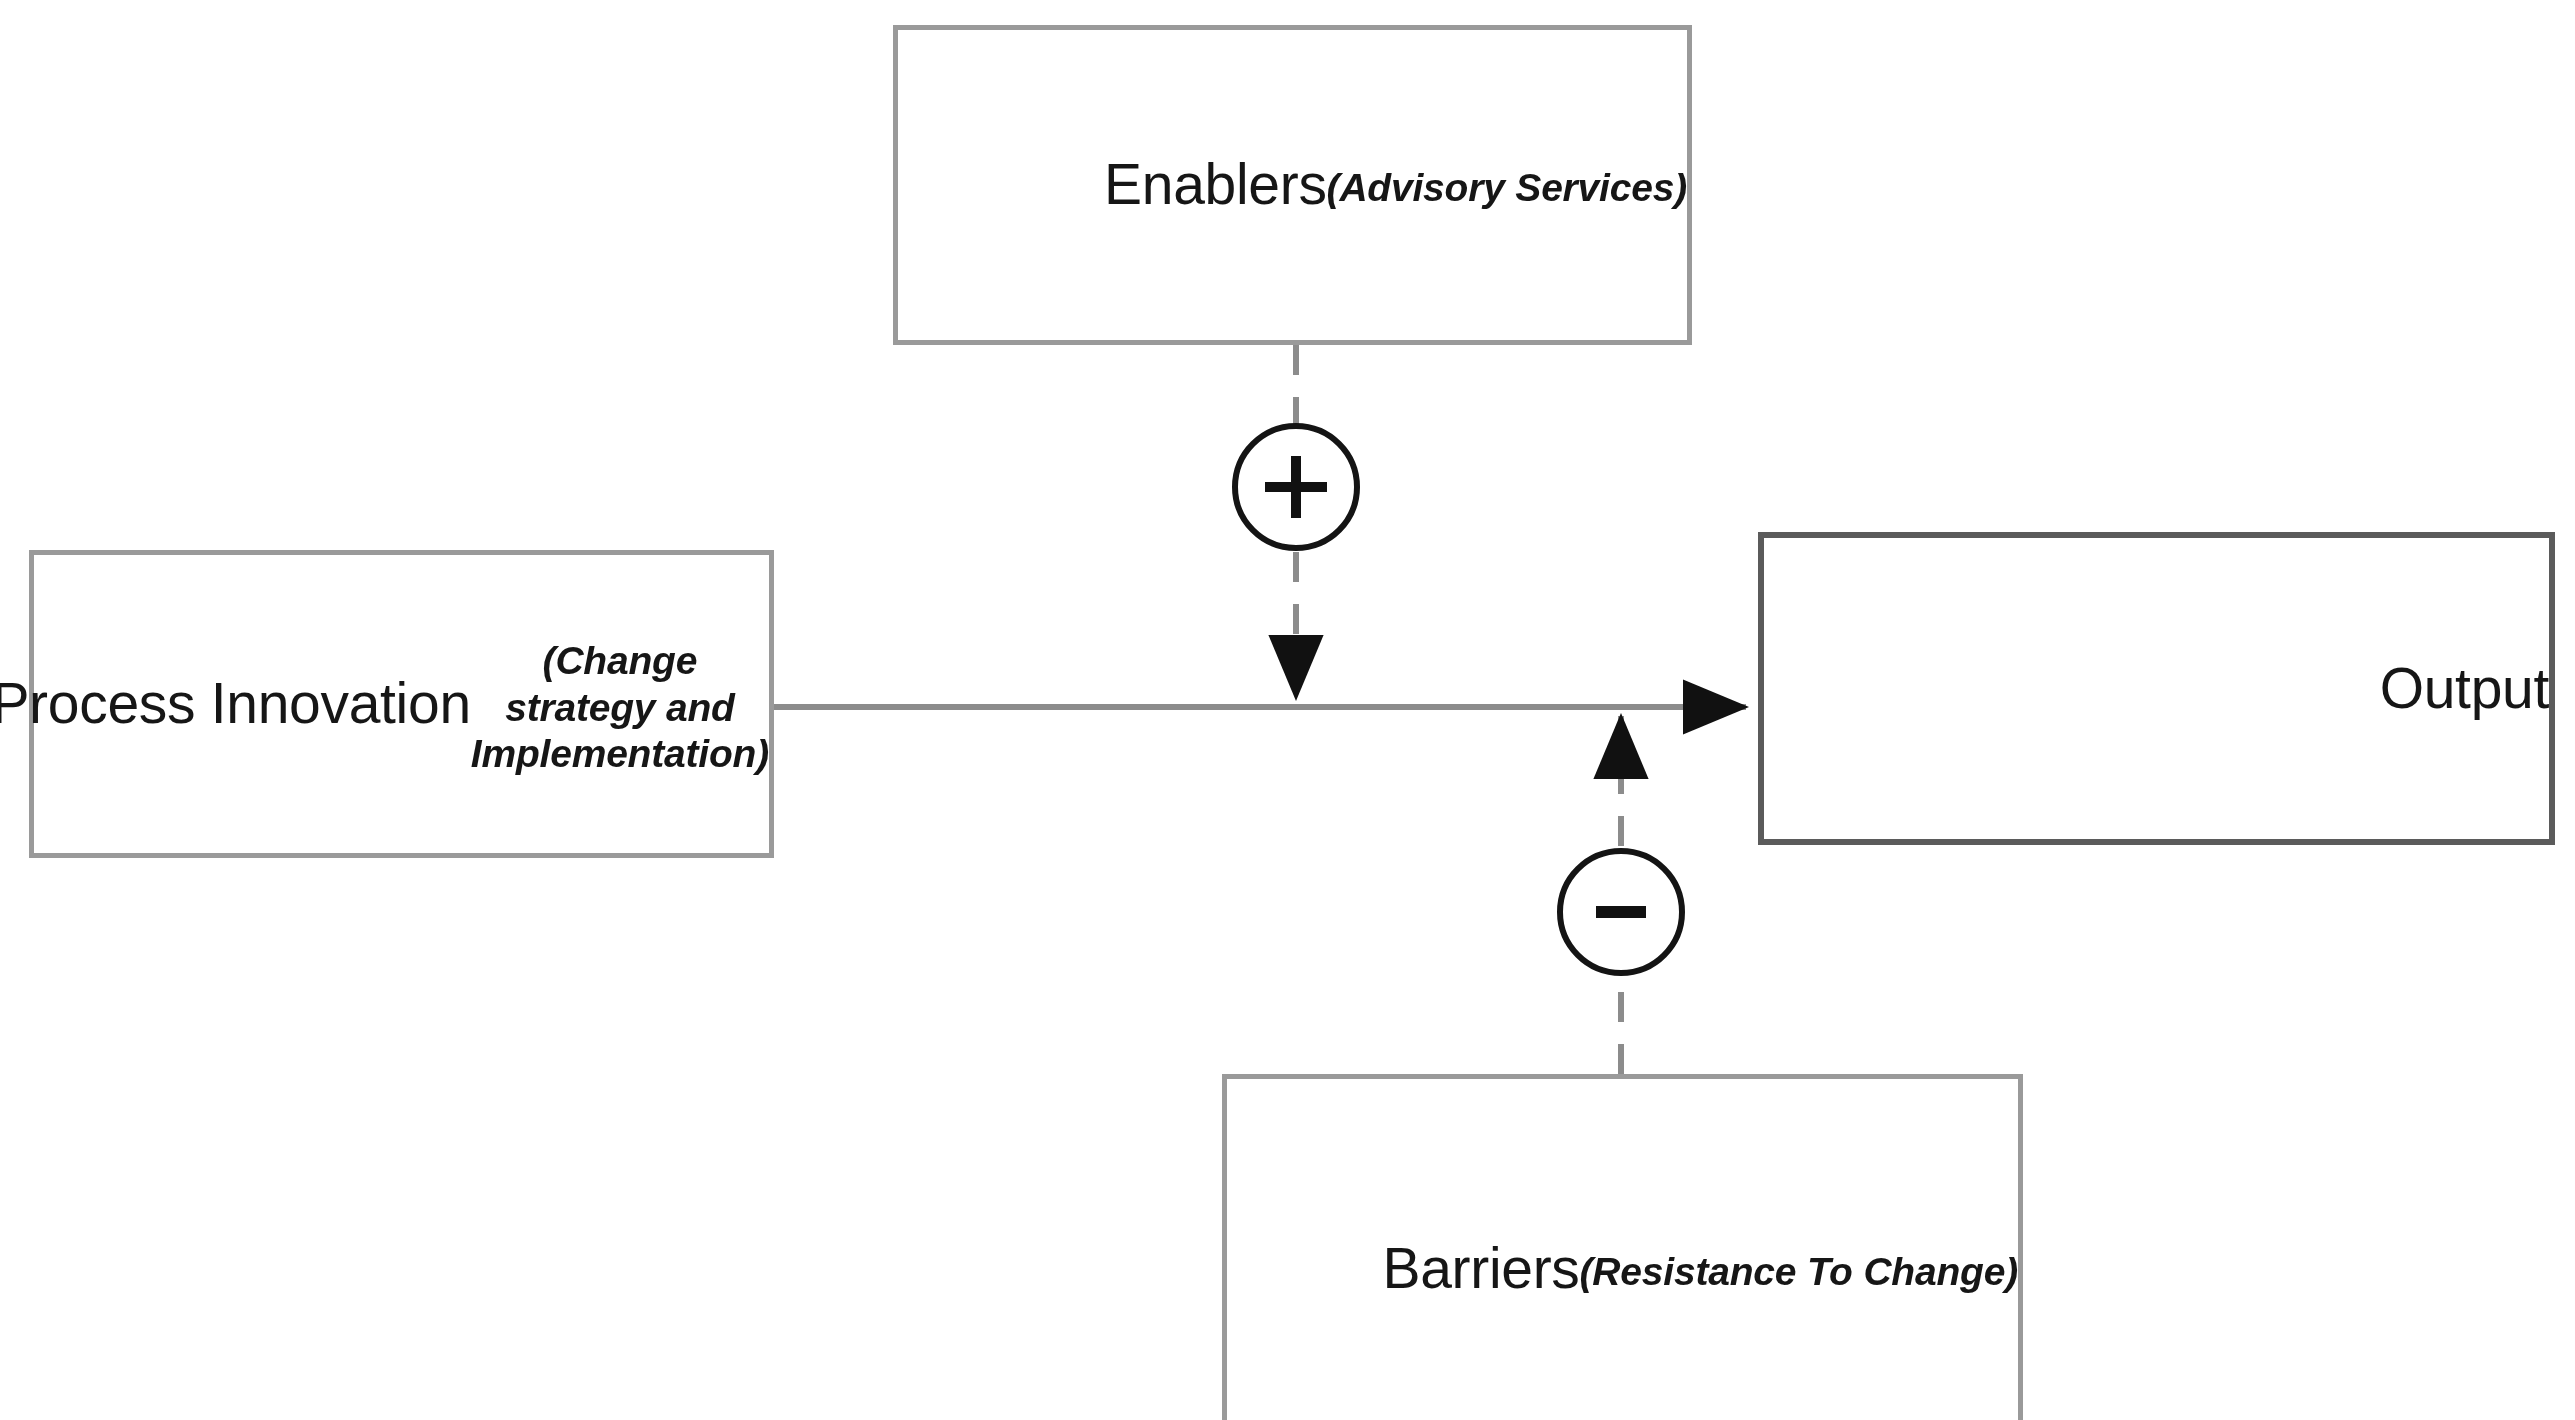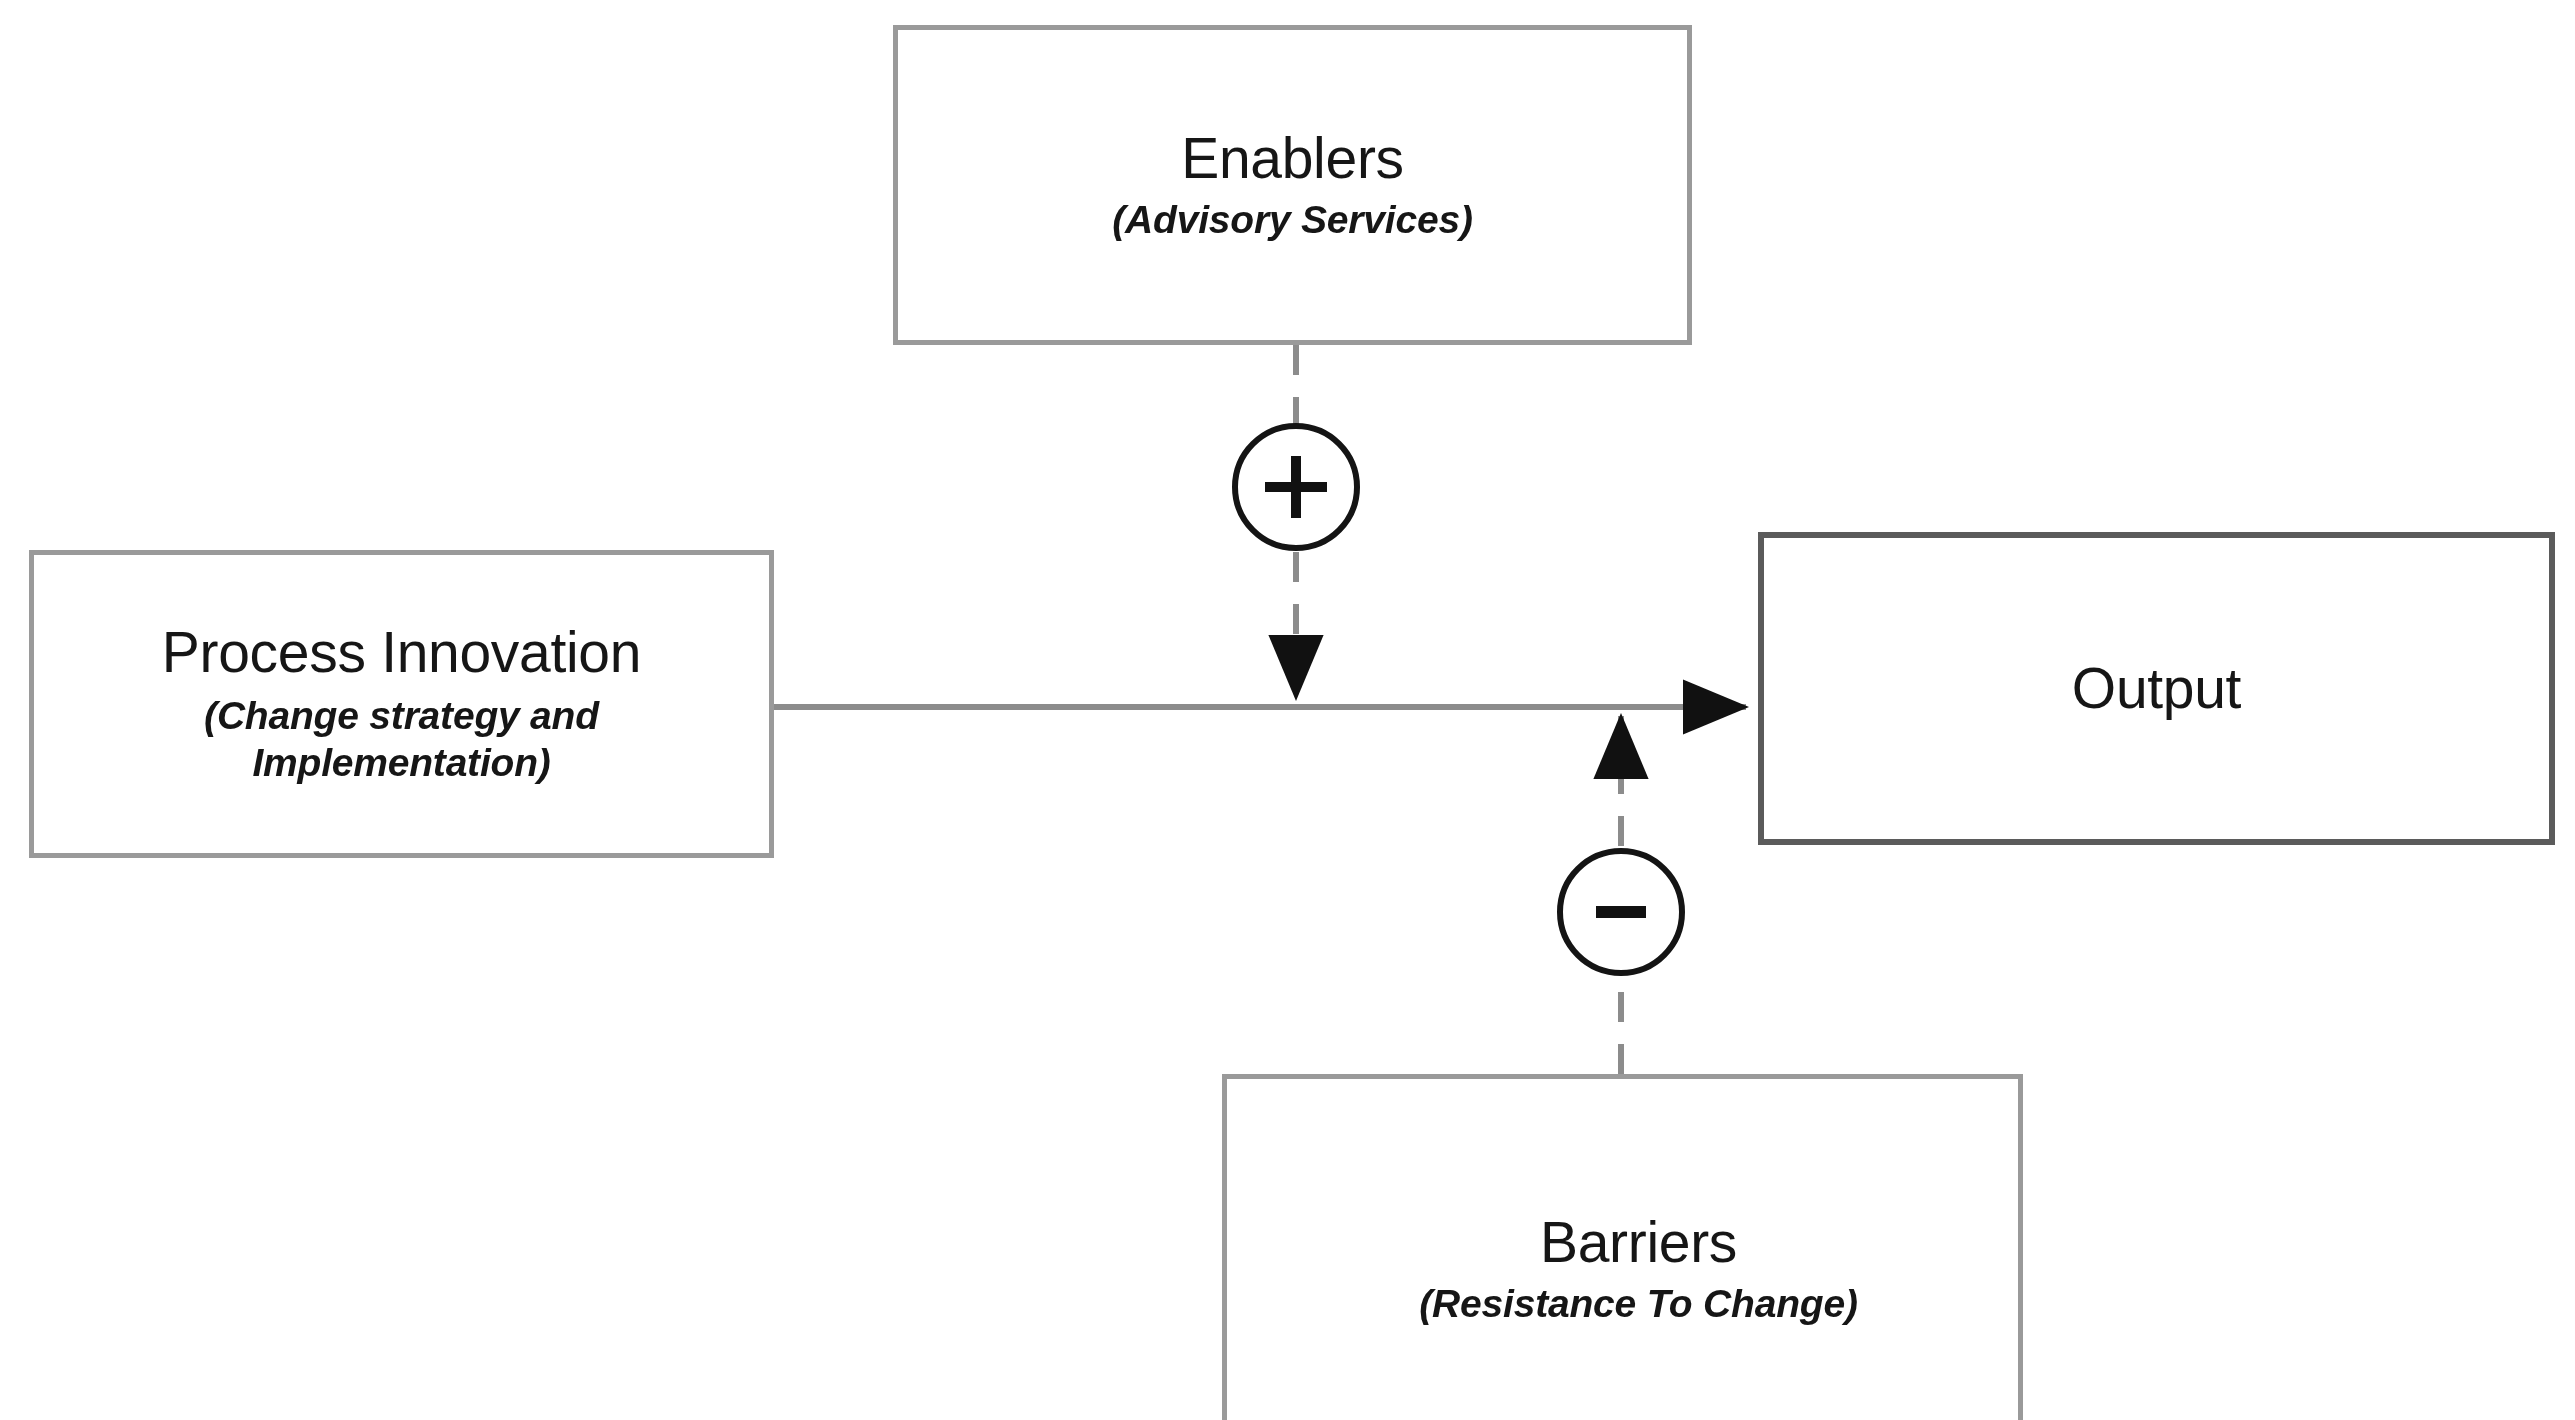--- a/index.html
+++ b/index.html
@@ -26,23 +26,22 @@
     width: 2575px;
     height: 1420px;
     pointer-events: none;
   }
   .node-box {
     position: absolute;
     box-sizing: border-box;
     background: #ffffff;
     border: 5px solid #9a9a9a;
     display: flex;
-    flex-direction: column;
     align-items: center;
-    justify-content: center;
+    justify-content: flex-end;
     text-align: center;
     color: #111111;
     z-index: 3;
   }
   .node-box.emphasis {
     border-color: #5b5b5b;
     border-width: 6px;
   }
   .node-title {
     font-size: 57px;

